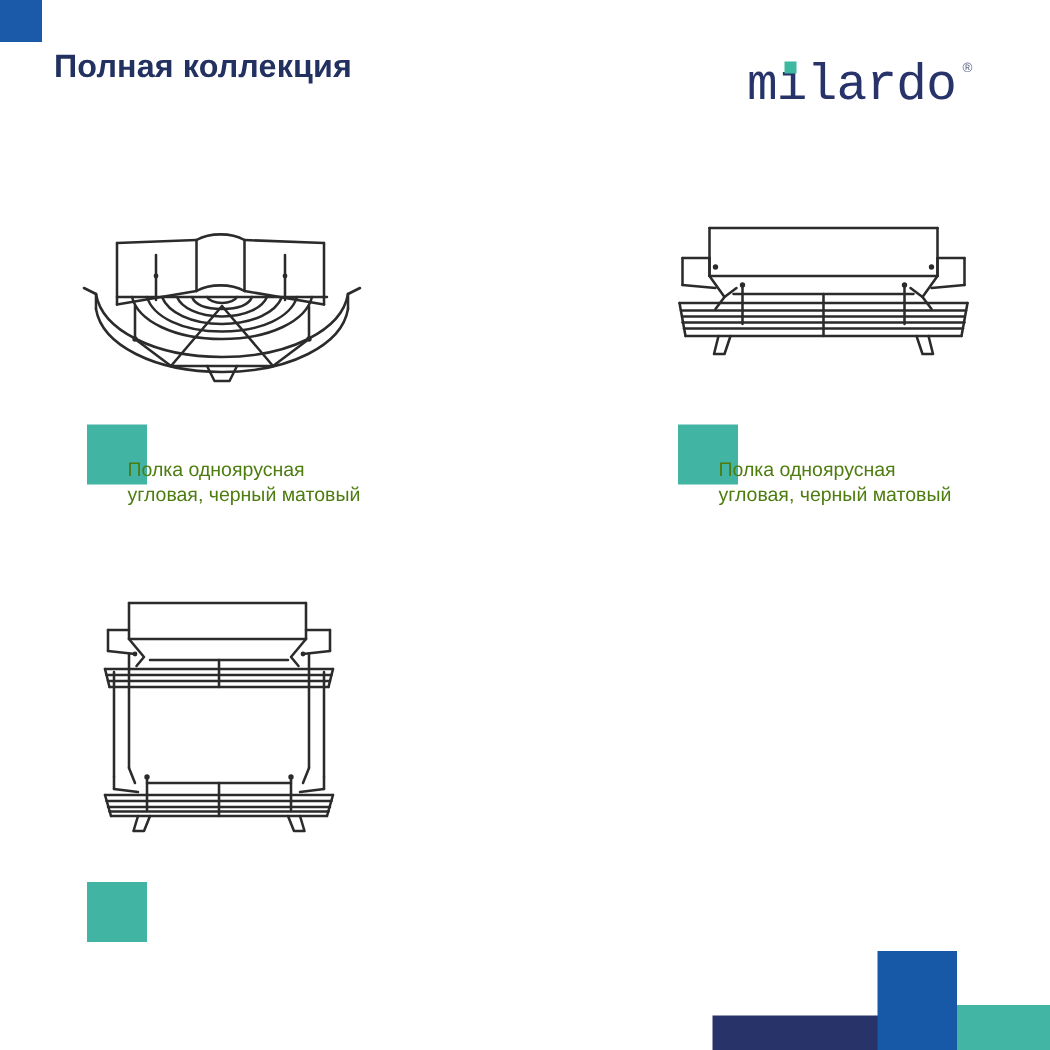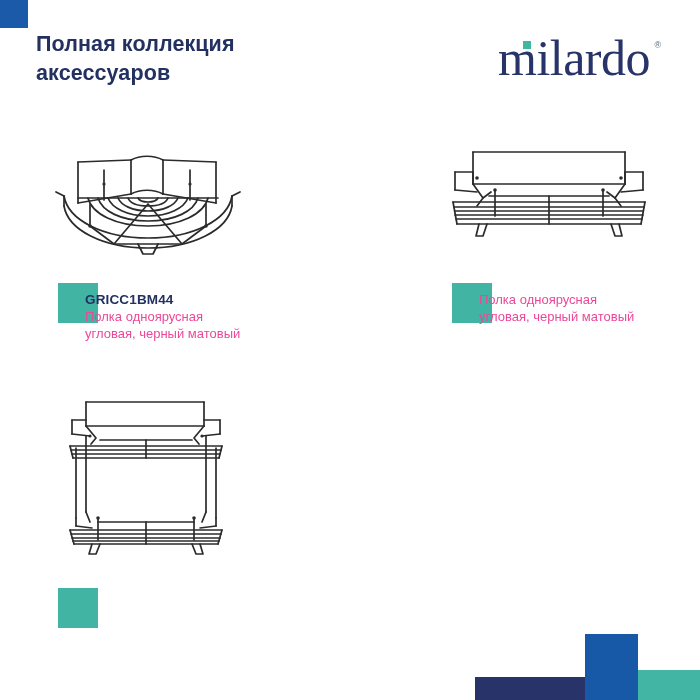--- a/index.html
+++ b/index.html
@@ -65,26 +65,26 @@
   }
   .logo {
     position: absolute;
     left: 498px;
     top: 38px;
     height: 40px;
     color: #28336a;
   }
   .logo-word {
     position: relative;
-    font-size: 50px;
+    font-size: 34px;
     line-height: 40px;
     font-weight: 500;
     letter-spacing: -0.5px;
     color: #28336a;
-    font-family: Liberation Serif, serif;
+    font-family: Liberation Mono, monospace;
   }
   .logo-dot {
     position: absolute;
     left: 25px;
     top: 3px;
     width: 8px;
     height: 8px;
     background: #3fb8a0;
   }
   .logo-reg {
@@ -119,24 +119,24 @@
   }
   .sku {
     color: #233161;
     font-size: 13.5px;
     font-weight: bold;
     letter-spacing: 0.15px;
     line-height: 17px;
     white-space: nowrap;
   }
   .desc {
-    color: #ec4899;
+    color: #4d7c0f;
     font-size: 13px;
     line-height: 17px;
-    margin-top: 0;
+    margin-top: 13px;
     width: 165px;
   }
 
   #art-1  { left: 48px;  top: 148px; }
   #art-2  { left: 443px; top: 140px; }
   #art-3  { left: 62px;  top: 392px; }
 
   #label-1 { left: 58px;  top: 283px; }
   #label-2 { left: 452px; top: 283px; }
   #label-3 { left: 58px;  top: 588px; }
@@ -146,21 +146,20 @@
 
 <div id="page">
 
   <div class="deco-tl"></div>
   <div class="deco-navy"></div>
   <div class="deco-teal"></div>
   <div class="deco-blue"></div>
 
   <div class="title">
     <div>Полная коллекция</div>
-    <div>аксессуаров</div>
   </div>
 
   <div class="logo">
     <div class="logo-word">milardo</div>
     <div class="logo-dot"></div>
     <div class="logo-reg">®</div>
   </div>
 
   <div class="product-art" id="art-1">
     <svg width="215" height="110" viewBox="0 0 215 110" fill="none" stroke="#2b2b2b" stroke-width="1.7" stroke-linecap="round" stroke-linejoin="round">
@@ -211,21 +210,20 @@
       <circle cx="56" cy="36" r="1.6" fill="#2b2b2b" stroke="none"></circle>
       <circle cx="142" cy="36" r="1.6" fill="#2b2b2b" stroke="none"></circle>
       <circle cx="42" cy="78" r="1.8" fill="#2b2b2b" stroke="none"></circle>
       <circle cx="158" cy="78" r="1.8" fill="#2b2b2b" stroke="none"></circle>
     </svg>
   </div>
 
   <div class="label" id="label-1">
     <div class="label-sq"></div>
     <div class="label-text">
-      <div class="sku">GRICC1BM44</div>
       <div class="desc">Полка одноярусная угловая, черный матовый</div>
     </div>
   </div>
 
   <div class="product-art" id="art-2">
     <svg width="212" height="115" viewBox="0 0 212 115" fill="none" stroke="#2b2b2b" stroke-width="1.7" stroke-linecap="round" stroke-linejoin="round">
 
       <path d="M30 12 L182 12"></path>
       <path d="M30 12 L30 44"></path>
       <path d="M182 12 L182 44"></path>

